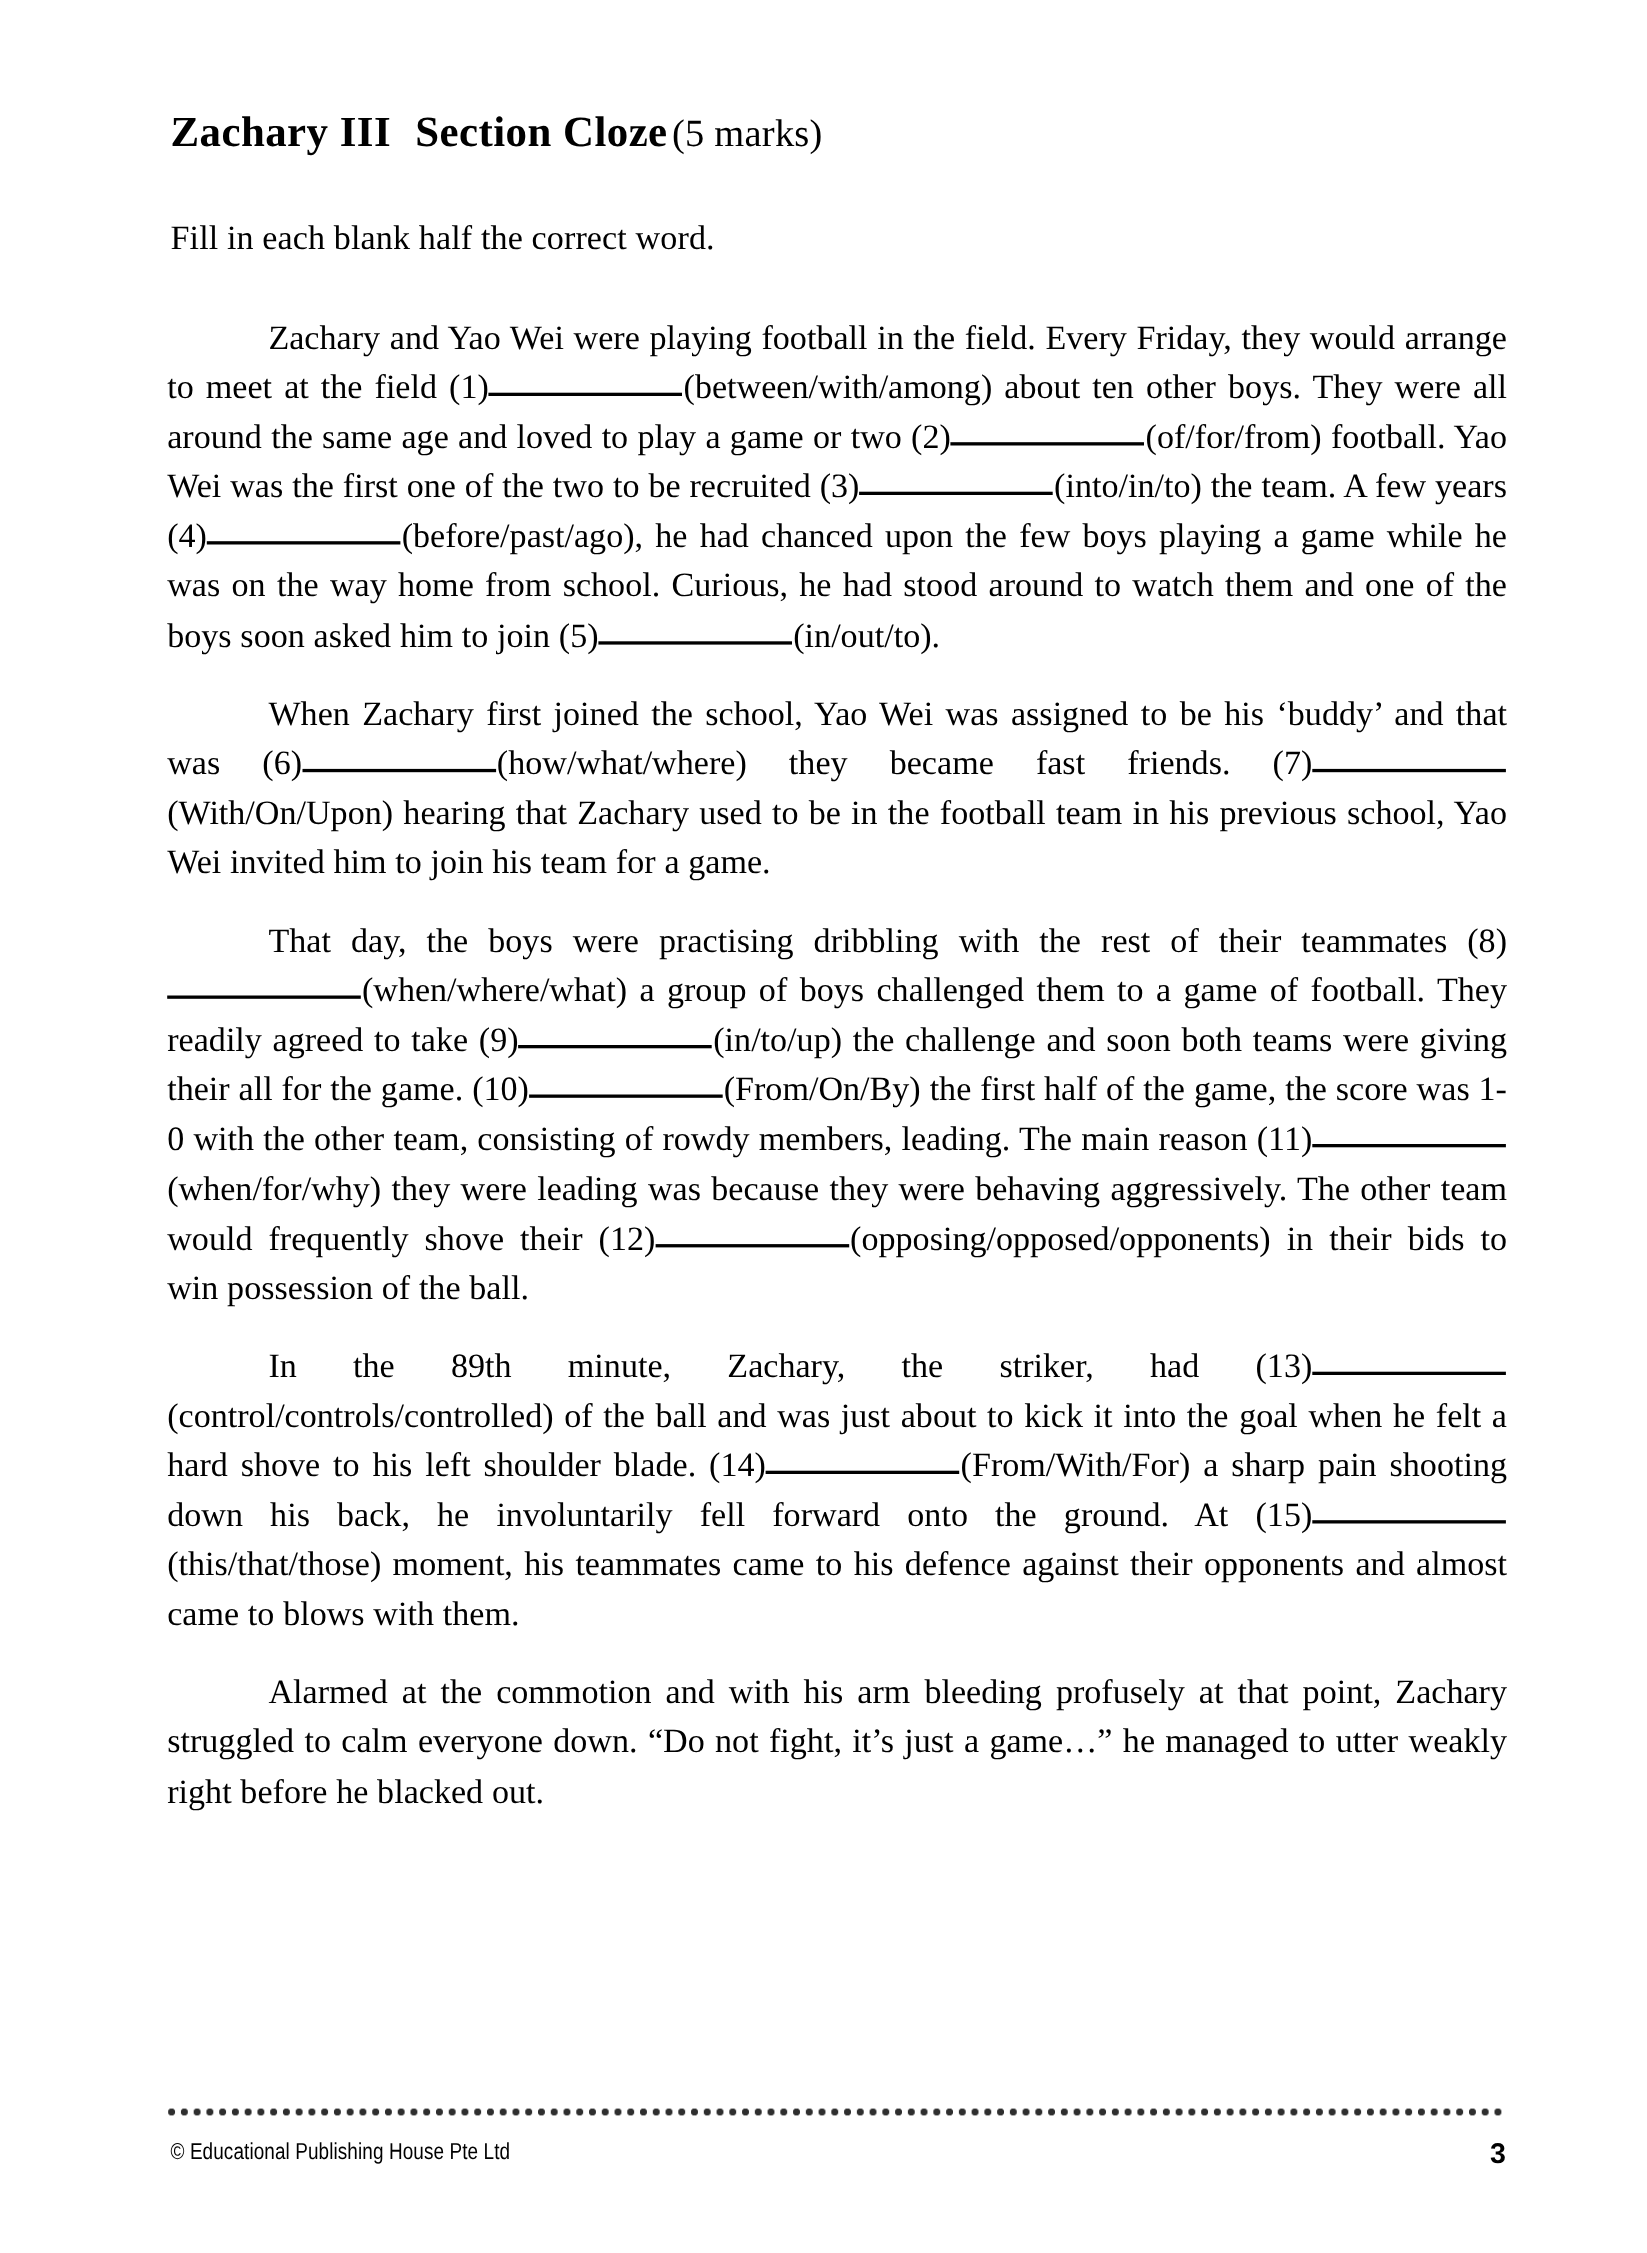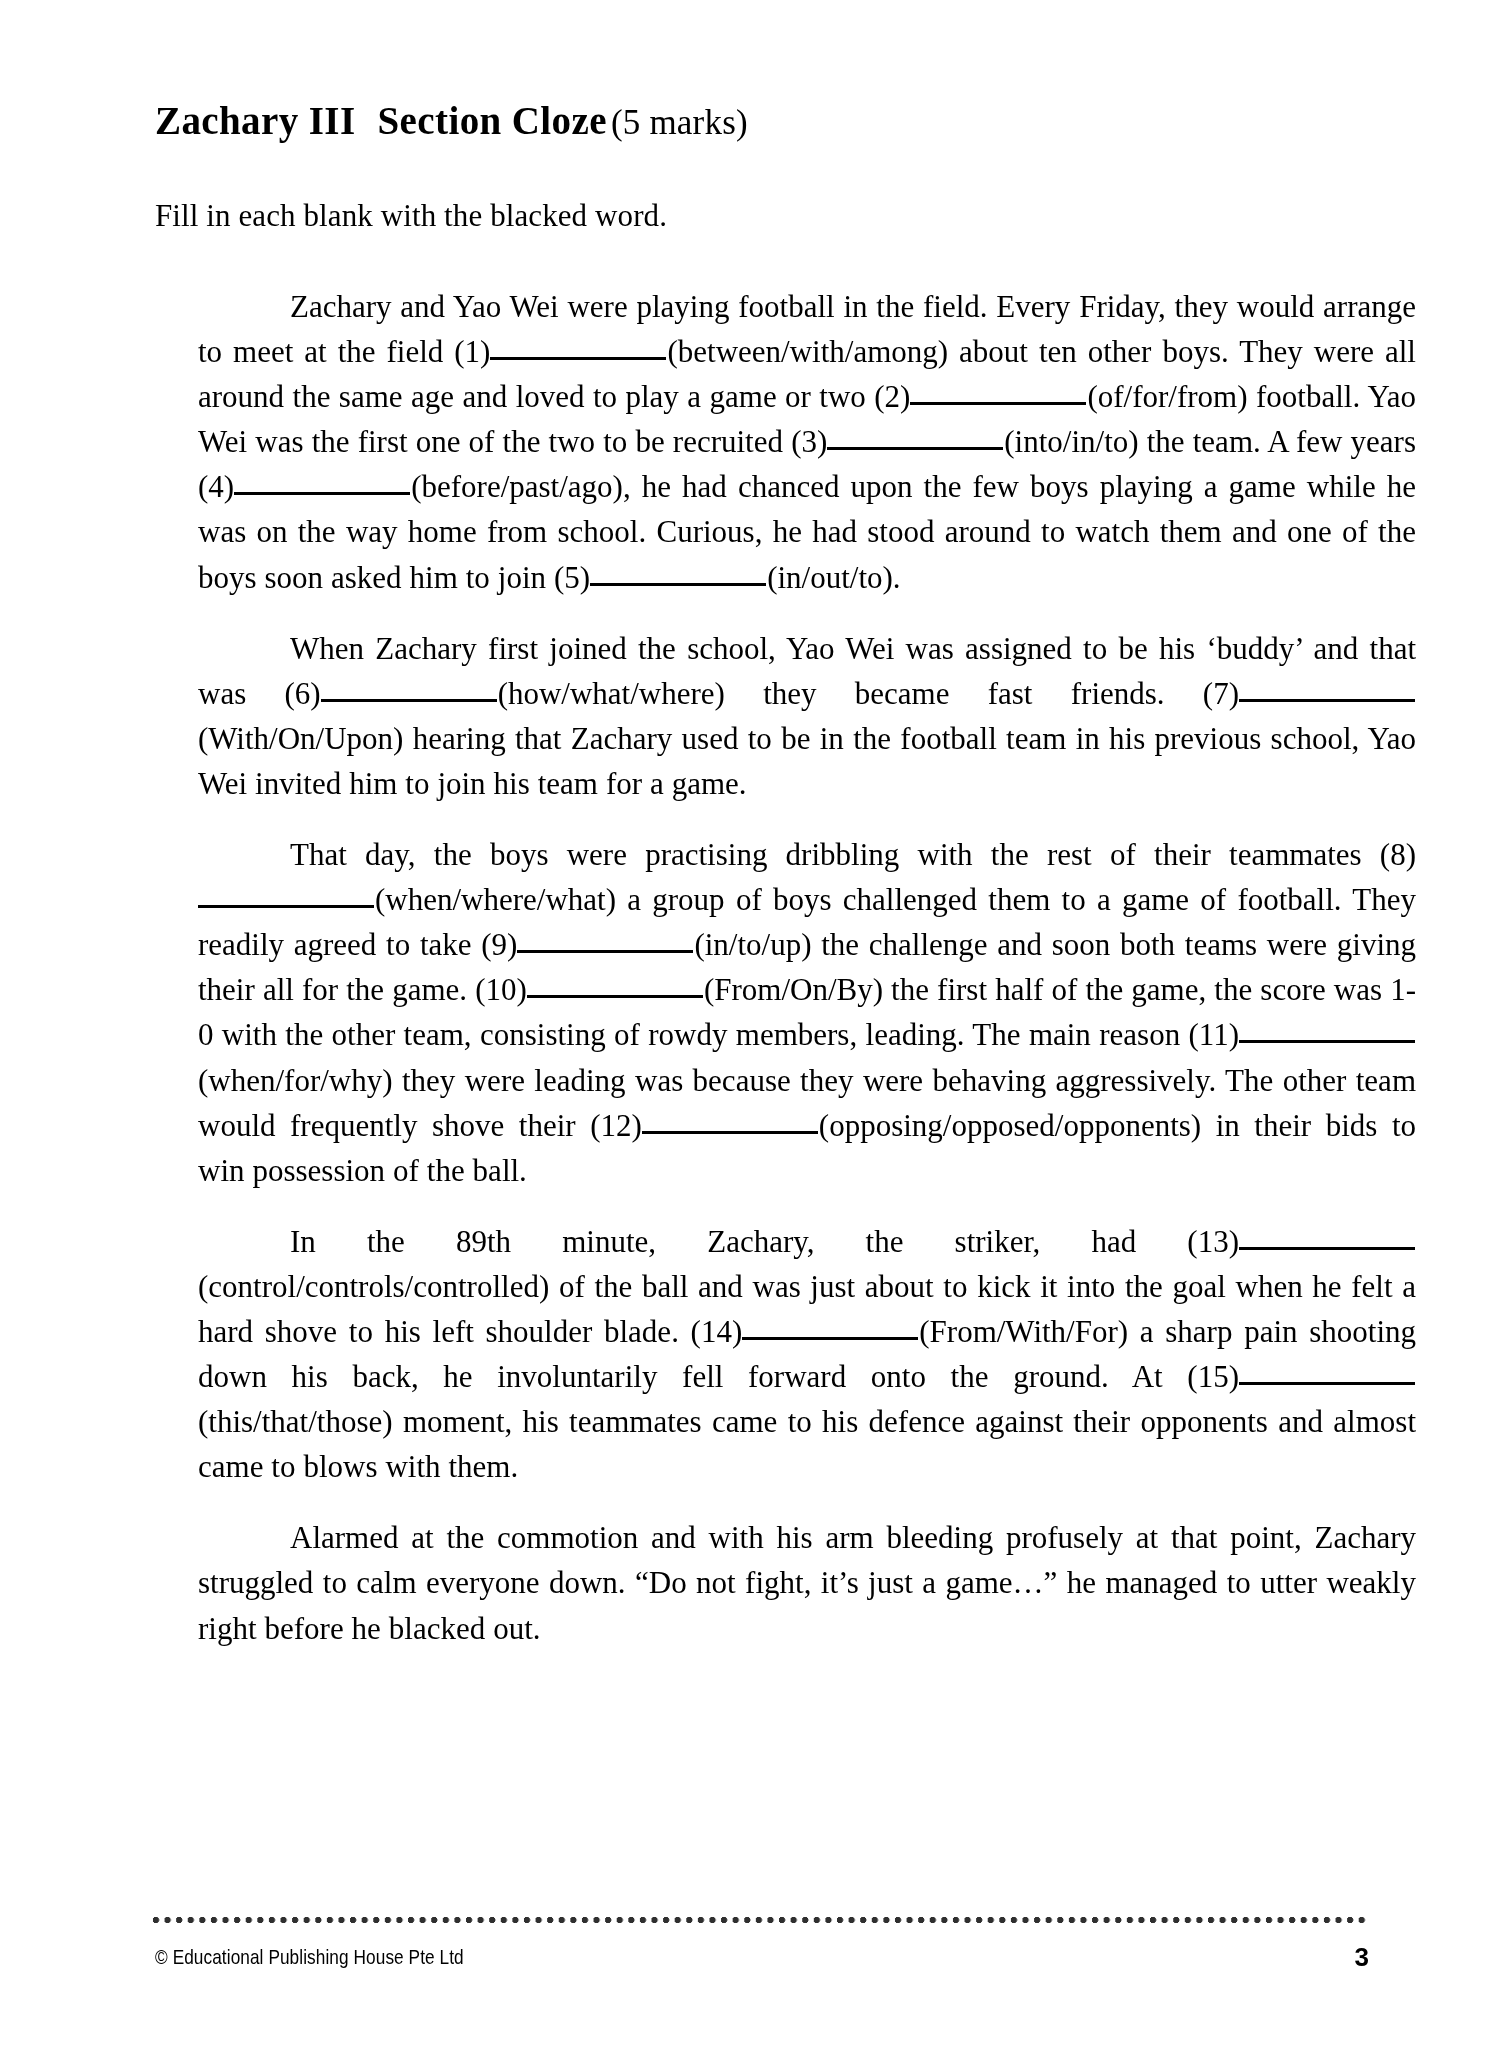--- a/index.html
+++ b/index.html
@@ -54,21 +54,20 @@
     font-size: 31px;
     letter-spacing: 0.1px;
   }
 
   
   .body-block {
     position: absolute;
     left: 152px;
     top: 284px;
     width: 1218px;
-    margin-left: 46px;
   }
 
   p.para {
     margin: 0 0 26px 0;
     font-size: 31px;
     line-height: 1.455;
     text-align: justify;
     text-justify: inter-word;
     text-indent: 92px;
     hyphens: none;
@@ -119,21 +118,21 @@
 </style>
 </head>
 <body>
 
 <div class="page">
 
   <div class="title-row">
     <span class="title-main">Zachary III</span><span class="title-gap"></span><span class="title-main">Section Cloze</span> <span class="title-marks">(5 marks)</span>
   </div>
 
-  <div class="instruction">Fill in each blank with the blacked word.</div>
+  <div class="instruction">Fill in each blank half the correct word.</div>
 
   <div class="body-block" id="passage-body">
       <p class="para"><span>Zachary and Yao Wei were playing football in the field. Every Friday, they would arrange to meet at the field </span><span>(1)</span><span class="blank"></span><span>(between/with/among)</span><span> about ten other boys. They were all around the same age and loved to play a game or two </span><span>(2)</span><span class="blank"></span><span>(of/for/from)</span><span> football. Yao Wei was the first one of the two to be recruited </span><span>(3)</span><span class="blank"></span><span>(into/in/to)</span><span> the team. A few years </span><span>(4)</span><span class="blank"></span><span>(before/past/ago)</span><span>, he had chanced upon the few boys playing a game while he was on the way home from school. Curious, he had stood around to watch them and one of the boys soon asked him to join </span><span>(5)</span><span class="blank"></span><span>(in/out/to)</span><span>.</span></p>
       <p class="para"><span>When Zachary first joined the school, Yao Wei was assigned to be his ‘buddy’ and that was </span><span>(6)</span><span class="blank"></span><span>(how/what/where)</span><span> they became fast friends. </span><span>(7)</span><span class="blank"></span><span>(With/On/Upon)</span><span> hearing that Zachary used to be in the football team in his previous school, Yao Wei invited him to join his team for a game.</span></p>
       <p class="para"><span>That day, the boys were practising dribbling with the rest of their teammates </span><span>(8)</span><span class="blank"></span><span>(when/where/what)</span><span> a group of boys challenged them to a game of football. They readily agreed to take </span><span>(9)</span><span class="blank"></span><span>(in/to/up)</span><span> the challenge and soon both teams were giving their all for the game. </span><span>(10)</span><span class="blank"></span><span>(From/On/By)</span><span> the first half of the game, the score was 1-0 with the other team, consisting of rowdy members, leading. The main reason </span><span>(11)</span><span class="blank"></span><span>(when/for/why)</span><span> they were leading was because they were behaving aggressively. The other team would frequently shove their </span><span>(12)</span><span class="blank"></span><span>(opposing/opposed/opponents)</span><span> in their bids to win possession of the ball.</span></p>
       <p class="para"><span>In the 89th minute, Zachary, the striker, had </span><span>(13)</span><span class="blank"></span><span>(control/controls/controlled)</span><span> of the ball and was just about to kick it into the goal when he felt a hard shove to his left shoulder blade. </span><span>(14)</span><span class="blank"></span><span>(From/With/For)</span><span> a sharp pain shooting down his back, he involuntarily fell forward onto the ground. At </span><span>(15)</span><span class="blank"></span><span>(this/that/those)</span><span> moment, his teammates came to his defence against their opponents and almost came to blows with them.</span></p>
       <p class="para"><span>Alarmed at the commotion and with his arm bleeding profusely at that point, Zachary struggled to calm everyone down. “Do not fight, it’s just a game…” he managed to utter weakly right before he blacked out.</span></p>
     </div>
 
   <div class="footer-rule"></div>

